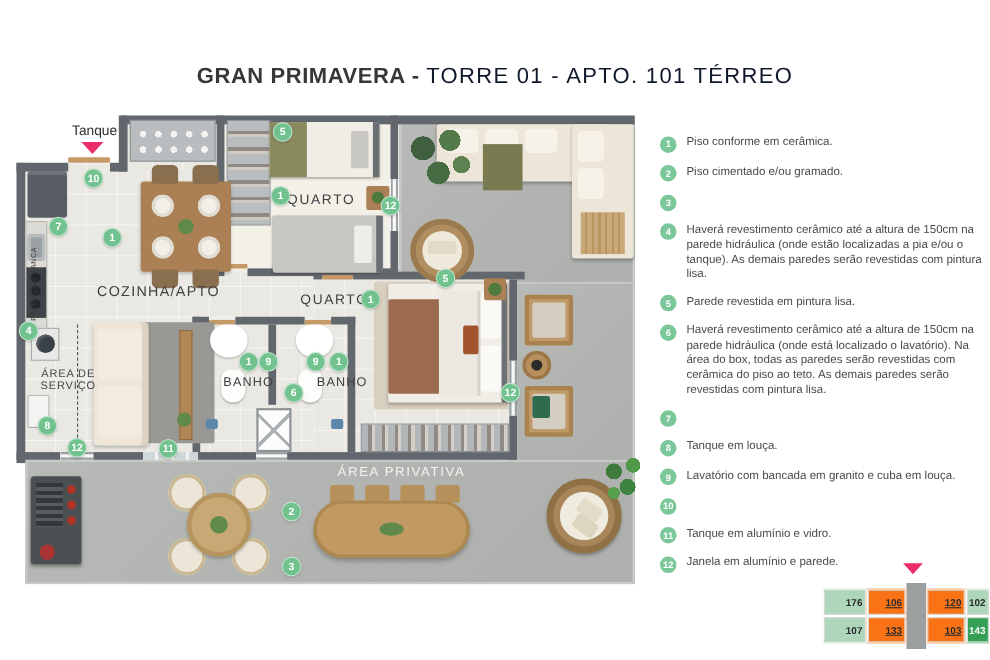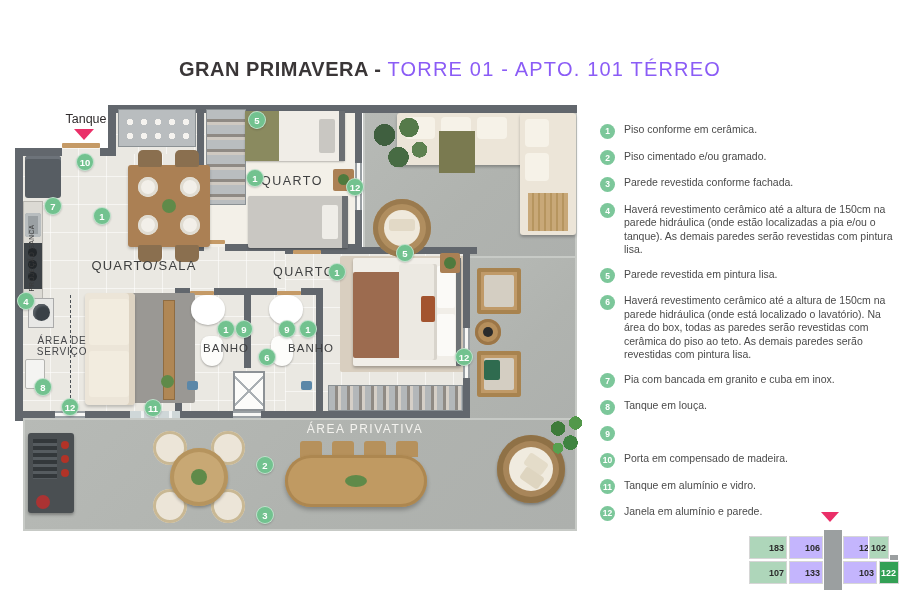--- a/index.html
+++ b/index.html
@@ -4,21 +4,21 @@
 <style>
   * { margin:0; padding:0; box-sizing:border-box; }
   html,body { width:900px; height:600px; background:#ffffff; overflow:hidden;
     font-family:"Liberation Sans", sans-serif; }
   #canvas { position:relative; width:900px; height:600px; background:#fff; }
 
   
   #title { position:absolute; top:58px; left:0; width:900px; text-align:center;
     font-size:20px; color:#3a3637; letter-spacing:.5px; }
   #title .brand { font-weight:700; }
-  #title .unit { font-weight:300; color:#8b5cf6; letter-spacing:1.2px; }
+  #title .unit { font-weight:300; color:#0f172a; letter-spacing:1.2px; }
 
   
   #entrada { position:absolute; left:56px; top:112px; width:60px; text-align:center;
     font-size:12.5px; font-weight:500; color:#2f2b2c; }
   .pink-arrow { width:0; height:0; border-left:10px solid transparent;
     border-right:10px solid transparent; border-top:11px solid #ea2f68; position:absolute; }
 
   
   #plan { position:absolute; left:15px; top:103px; width:565px; height:432px; }
   .abs { position:absolute; }
@@ -58,21 +58,21 @@
     justify-content:center; margin-top:0.5px; }
   .leg-text { font-size:10.5px; line-height:13.5px; color:#4a4a4a; }
 
   
   #keyplan { position:absolute; left:744px; top:530px; width:156px; height:60px; }
   #kp-core { position:absolute; left:80px; top:0; width:18px; height:60px; background:#9b9fa0; }
   #kp-corridor { position:absolute; left:22px; top:25px; width:132px; height:10px; background:#9b9fa0; }
   .kp-cell { position:absolute; height:25px; border:1px solid #ffffff; font-size:9px;
     font-weight:700; color:#2b2b2b; display:flex; align-items:center; justify-content:flex-end;
     padding-right:3px; box-shadow:0 0 0 1px #d6d6d6 inset; }
-  .kp-gray { background:#c4b5fd; }
+  .kp-gray { background:#f97316;text-decoration:underline; }
   .kp-green-light { background:#aed6ba; }
   .kp-green-dark { background:#33a055; color:#fff; }
 </style>
 </head>
 <body>
 <div id="canvas">
 
   <div id="title">
     <span class="brand">GRAN PRIMAVERA - </span><span class="unit">TORRE  01 - APTO. 101 TÉRREO</span>
   </div>
@@ -259,21 +259,21 @@
 
     <div class="abs round" style="left:482px;top:332px;width:68px;height:68px;background:#a8865a;box-shadow:inset 0 0 0 6px #8f7146,0 2px 3px rgba(0,0,0,.3);">
       <div style="position:absolute;left:12px;top:12px;width:44px;height:44px;border-radius:50%;background:#f0ebdf;"></div>
       <div style="position:absolute;left:28px;top:22px;width:22px;height:14px;background:#e4dcc9;border-radius:3px;transform:rotate(35deg);"></div>
       <div style="position:absolute;left:24px;top:36px;width:22px;height:14px;background:#ded5c0;border-radius:3px;transform:rotate(35deg);"></div>
     </div>
     <div class="abs" style="left:528px;top:306px;width:50px;height:56px;background:radial-gradient(circle 12px at 30% 35%,#3e7b3a 60%,transparent 61%),radial-gradient(circle 11px at 65% 25%,#52984a 60%,transparent 61%),radial-gradient(circle 12px at 55% 60%,#3f8340 60%,transparent 61%),radial-gradient(circle 9px at 30% 70%,#57a04e 60%,transparent 61%);"></div>
   </div>
 
   <div id="overlay" class="abs" style="left:0;top:0;width:900px;height:600px;pointer-events:none;">
-      <div class="plan-label" style="left: 144px; top: 265px; font-size: 13px; letter-spacing: 1.2px; color: rgb(63, 64, 65); transform: translate(-50%, -50%); text-align: center;">QUARTO/SALA</div>
+      <div class="plan-label" style="left: 144px; top: 265px; font-size: 13px; letter-spacing: 1.2px; color: rgb(63, 64, 65); transform: translate(-50%, -50%); text-align: center;">COZINHA/APTO</div>
       <div class="plan-label" style="left: 292px; top: 181px; font-size: 12.5px; letter-spacing: 1.5px; color: rgb(63, 64, 65); transform: translate(-50%, -50%); text-align: center;">QUARTO</div>
       <div class="plan-label" style="left: 304px; top: 272px; font-size: 12.5px; letter-spacing: 1.5px; color: rgb(63, 64, 65); transform: translate(-50%, -50%); text-align: center;">QUARTO</div>
       <div class="plan-label" style="left: 226px; top: 348px; font-size: 11.5px; letter-spacing: 1px; color: rgb(63, 64, 65); transform: translate(-50%, -50%); text-align: center;">BANHO</div>
       <div class="plan-label" style="left: 311px; top: 348px; font-size: 11.5px; letter-spacing: 1px; color: rgb(63, 64, 65); transform: translate(-50%, -50%); text-align: center;">BANHO</div>
       <div class="plan-label" style="left: 62px; top: 346px; font-size: 10px; letter-spacing: 0.8px; color: rgb(70, 71, 74); transform: translate(-50%, -50%); text-align: center;">ÁREA DE
 SERVIÇO</div>
       <div class="plan-label" style="left: 365px; top: 429px; font-size: 12px; letter-spacing: 1.5px; color: rgb(244, 243, 239); transform: translate(-50%, -50%); text-align: center;">ÁREA PRIVATIVA</div>
       <div class="plan-label" style="left: 31px; top: 258px; font-size: 6.5px; letter-spacing: 0.5px; color: rgb(58, 58, 58); transform: translate(-50%, -50%) rotate(-90deg); text-align: center;">PROJEÇÃO SANCA</div>
       <div class="mk" style="left: 76px; top: 153px;">10</div>
       <div class="mk" style="left: 44px; top: 197px;">7</div>
@@ -301,66 +301,64 @@
       <div class="leg-item">
         <div class="leg-dot">1</div>
         <div class="leg-text">Piso conforme em cerâmica.</div>
       </div>
       <div class="leg-item">
         <div class="leg-dot">2</div>
         <div class="leg-text">Piso cimentado e/ou gramado.</div>
       </div>
       <div class="leg-item">
         <div class="leg-dot">3</div>
-        <div class="leg-text">Parede revestida conforme fachada.</div>
       </div>
       <div class="leg-item">
         <div class="leg-dot">4</div>
         <div class="leg-text">Haverá revestimento cerâmico até a altura de 150cm na parede hidráulica (onde estão localizadas a pia e/ou o tanque). As demais paredes serão revestidas com pintura lisa.</div>
       </div>
       <div class="leg-item">
         <div class="leg-dot">5</div>
         <div class="leg-text">Parede revestida em pintura lisa.</div>
       </div>
       <div class="leg-item">
         <div class="leg-dot">6</div>
         <div class="leg-text">Haverá revestimento cerâmico até a altura de 150cm na parede hidráulica (onde está localizado o lavatório). Na área do box, todas as paredes serão revestidas com cerâmica do piso ao teto. As demais paredes serão revestidas com pintura lisa.</div>
       </div>
       <div class="leg-item">
         <div class="leg-dot">7</div>
-        <div class="leg-text">Pia com bancada em granito e cuba em inox.</div>
       </div>
       <div class="leg-item">
         <div class="leg-dot">8</div>
         <div class="leg-text">Tanque em louça.</div>
       </div>
       <div class="leg-item">
         <div class="leg-dot">9</div>
+        <div class="leg-text">Lavatório com bancada em granito e cuba em louça.</div>
       </div>
       <div class="leg-item">
         <div class="leg-dot">10</div>
-        <div class="leg-text">Porta em compensado de madeira.</div>
       </div>
       <div class="leg-item">
         <div class="leg-dot">11</div>
         <div class="leg-text">Tanque em alumínio e vidro.</div>
       </div>
       <div class="leg-item">
         <div class="leg-dot">12</div>
         <div class="leg-text">Janela em alumínio e parede.</div>
       </div>
     </div>
 
   <div class="pink-arrow" style="left:821px; top:512px; border-left-width:9px; border-right-width:9px; border-top-width:10px;"></div>
   <div id="keyplan">
     <div id="kp-core"></div>
     <div id="kp-corridor"></div>
-  <div class="kp-cell kp-green-light" style="left: 4px; top: 5px; width: 40px;">183</div>
+  <div class="kp-cell kp-green-light" style="left: 4px; top: 5px; width: 40px;">176</div>
       <div class="kp-cell kp-gray" style="left: 44px; top: 5px; width: 36px;">106</div>
       <div class="kp-cell kp-gray" style="left: 98px; top: 5px; width: 36px;">120</div>
-      <div class="kp-cell kp-green-light" style="left: 124px; top: 5px; width: 22px;">102</div>
+      <div class="kp-cell kp-green-light" style="left: 134px; top: 5px; width: 22px;">102</div>
       <div class="kp-cell kp-green-light" style="left: 4px; top: 30px; width: 40px;">107</div>
       <div class="kp-cell kp-gray" style="left: 44px; top: 30px; width: 36px;">133</div>
       <div class="kp-cell kp-gray" style="left: 98px; top: 30px; width: 36px;">103</div>
-      <div class="kp-cell kp-green-dark" style="left: 134px; top: 30px; width: 22px;">122</div>
+      <div class="kp-cell kp-green-dark" style="left: 134px; top: 30px; width: 22px;">143</div>
     </div>
 
 </div>
 
 </body></html>

